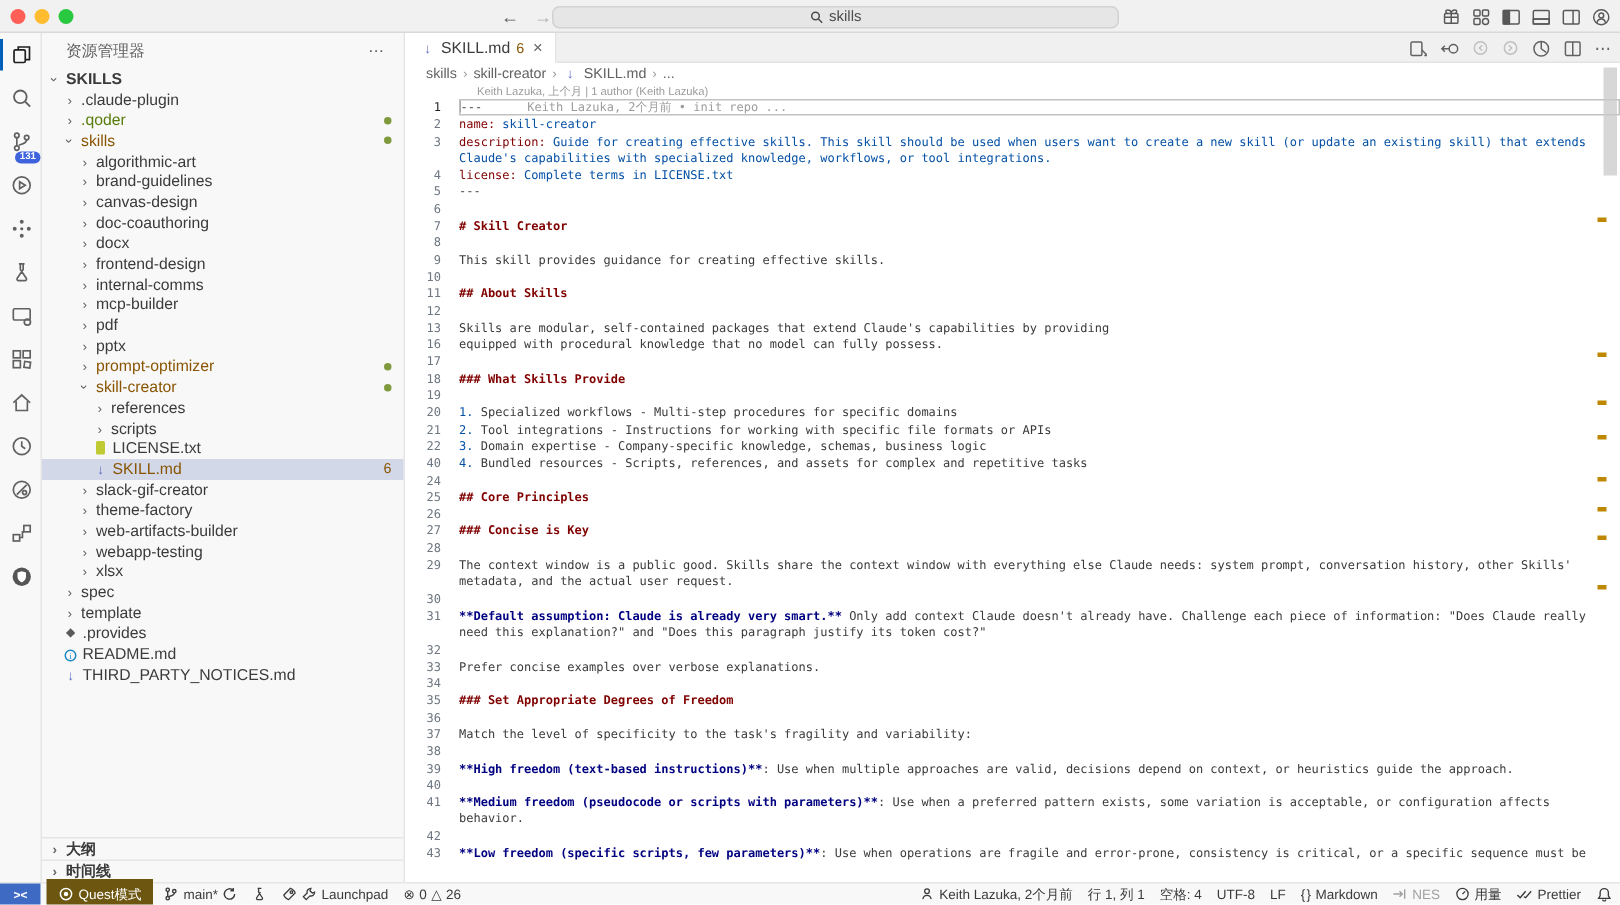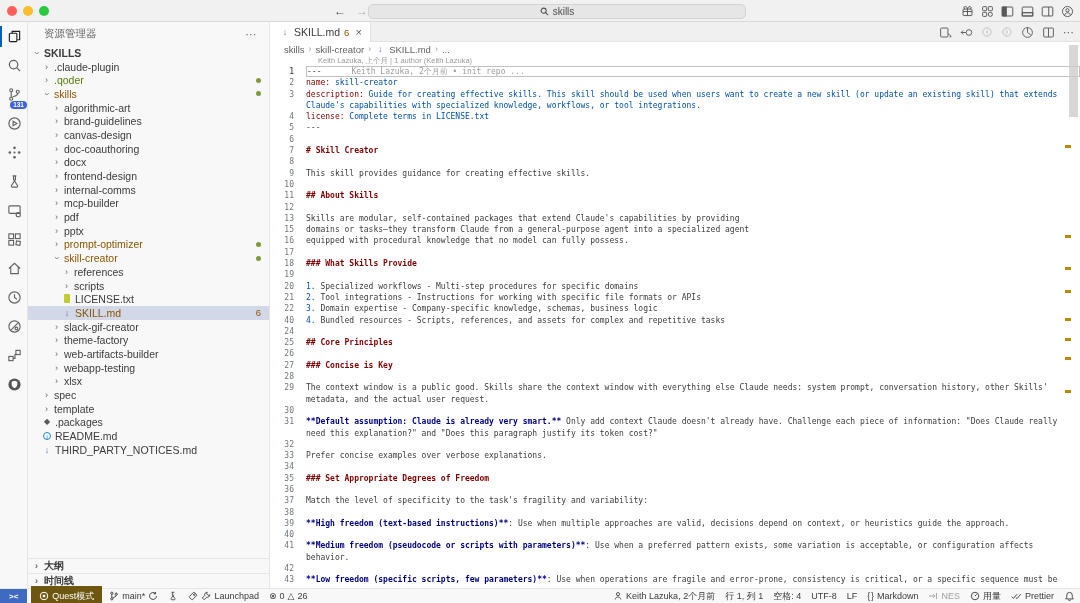--- a/index.html
+++ b/index.html
@@ -369,21 +369,21 @@
         <span class="tlabel">spec</span>
         <span class="tspacer"></span>
       </div>
       <div class="trow" style="padding-left: 14px;">
         <span class="chev">›</span>
         <span class="tlabel">template</span>
         <span class="tspacer"></span>
       </div>
       <div class="trow" style="padding-left: 14px;">
         <span class="ticon i-diamond">◆</span>
-        <span class="tlabel">.packages</span>
+        <span class="tlabel">.provides</span>
         <span class="tspacer"></span>
       </div>
       <div class="trow" style="padding-left: 14px;">
         <span class="ticon"><span class="i-info">i</span></span>
         <span class="tlabel">README.md</span>
         <span class="tspacer"></span>
       </div>
       <div class="trow" style="padding-left: 14px;">
         <span class="ticon i-md">↓</span>
         <span class="tlabel">THIRD_PARTY_NOTICES.md</span>
@@ -495,24 +495,20 @@
           <span class="ln">11</span>
           <span class="lc"><span class="s-h">## About Skills</span></span>
         </div>
         <div class="cline">
           <span class="ln">12</span>
           <span class="lc"></span>
         </div>
         <div class="cline">
           <span class="ln">13</span>
           <span class="lc"><span class="s-body">Skills are modular, self-contained packages that extend Claude's capabilities by providing</span></span>
-        </div>
-        <div class="cline">
-          <span class="ln">15</span>
-          <span class="lc"><span class="s-body">domains or tasks—they transform Claude from a general-purpose agent into a specialized agent</span></span>
         </div>
         <div class="cline">
           <span class="ln">16</span>
           <span class="lc"><span class="s-body">equipped with procedural knowledge that no model can fully possess.</span></span>
         </div>
         <div class="cline">
           <span class="ln">17</span>
           <span class="lc"></span>
         </div>
         <div class="cline">

